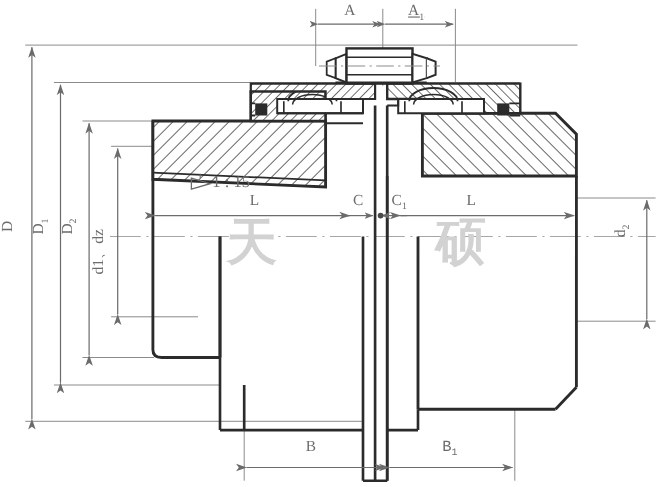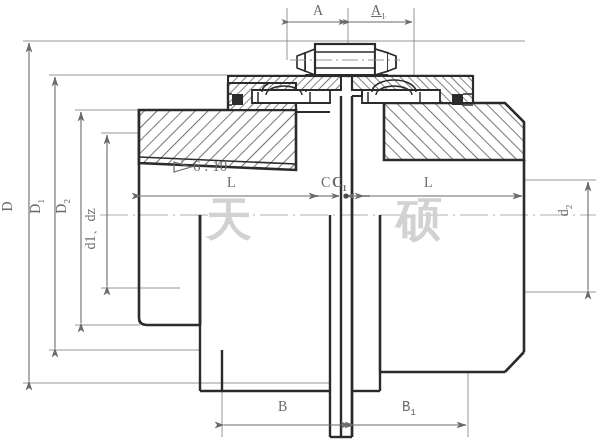--- a/index.html
+++ b/index.html
@@ -281,35 +281,35 @@
   </div>
 
   <div class="lbl" style="left:227px; top:176px;">
     <span>L</span>
   </div>
 
   <div class="lbl" style="left:321px; top:176px;">
     <span>C</span>
   </div>
 
-  <div class="lbl" style="left:332px; top:176px;font-weight:bold;">
+  <div class="lbl" style="left:356px; top:176px;">
     <span>C</span><span class="sub">1</span>
   </div>
 
   <div class="lbl" style="left:424px; top:176px;">
     <span>L</span>
   </div>
 
   <div class="lbl" style="left:278px; top:400px;">
     <span>B</span>
   </div>
 
   <div class="lbl" style="left:402px; top:400px;font-family:Liberation Mono, monospace;">
     <span>B</span><span class="sub">1</span>
   </div>
 
-  <div class="lbl" style="left:193px; top:159px; font-size:15px;">6 : 10</div>
+  <div class="lbl" style="left:193px; top:159px; font-size:15px;">1 : 15</div>
 
   <div class="wm" style="left:206px; top:196px;">天</div>
 
   <div class="wm" style="left:396px; top:196px;">硕</div>
 
 </div>
 
 </body></html>

